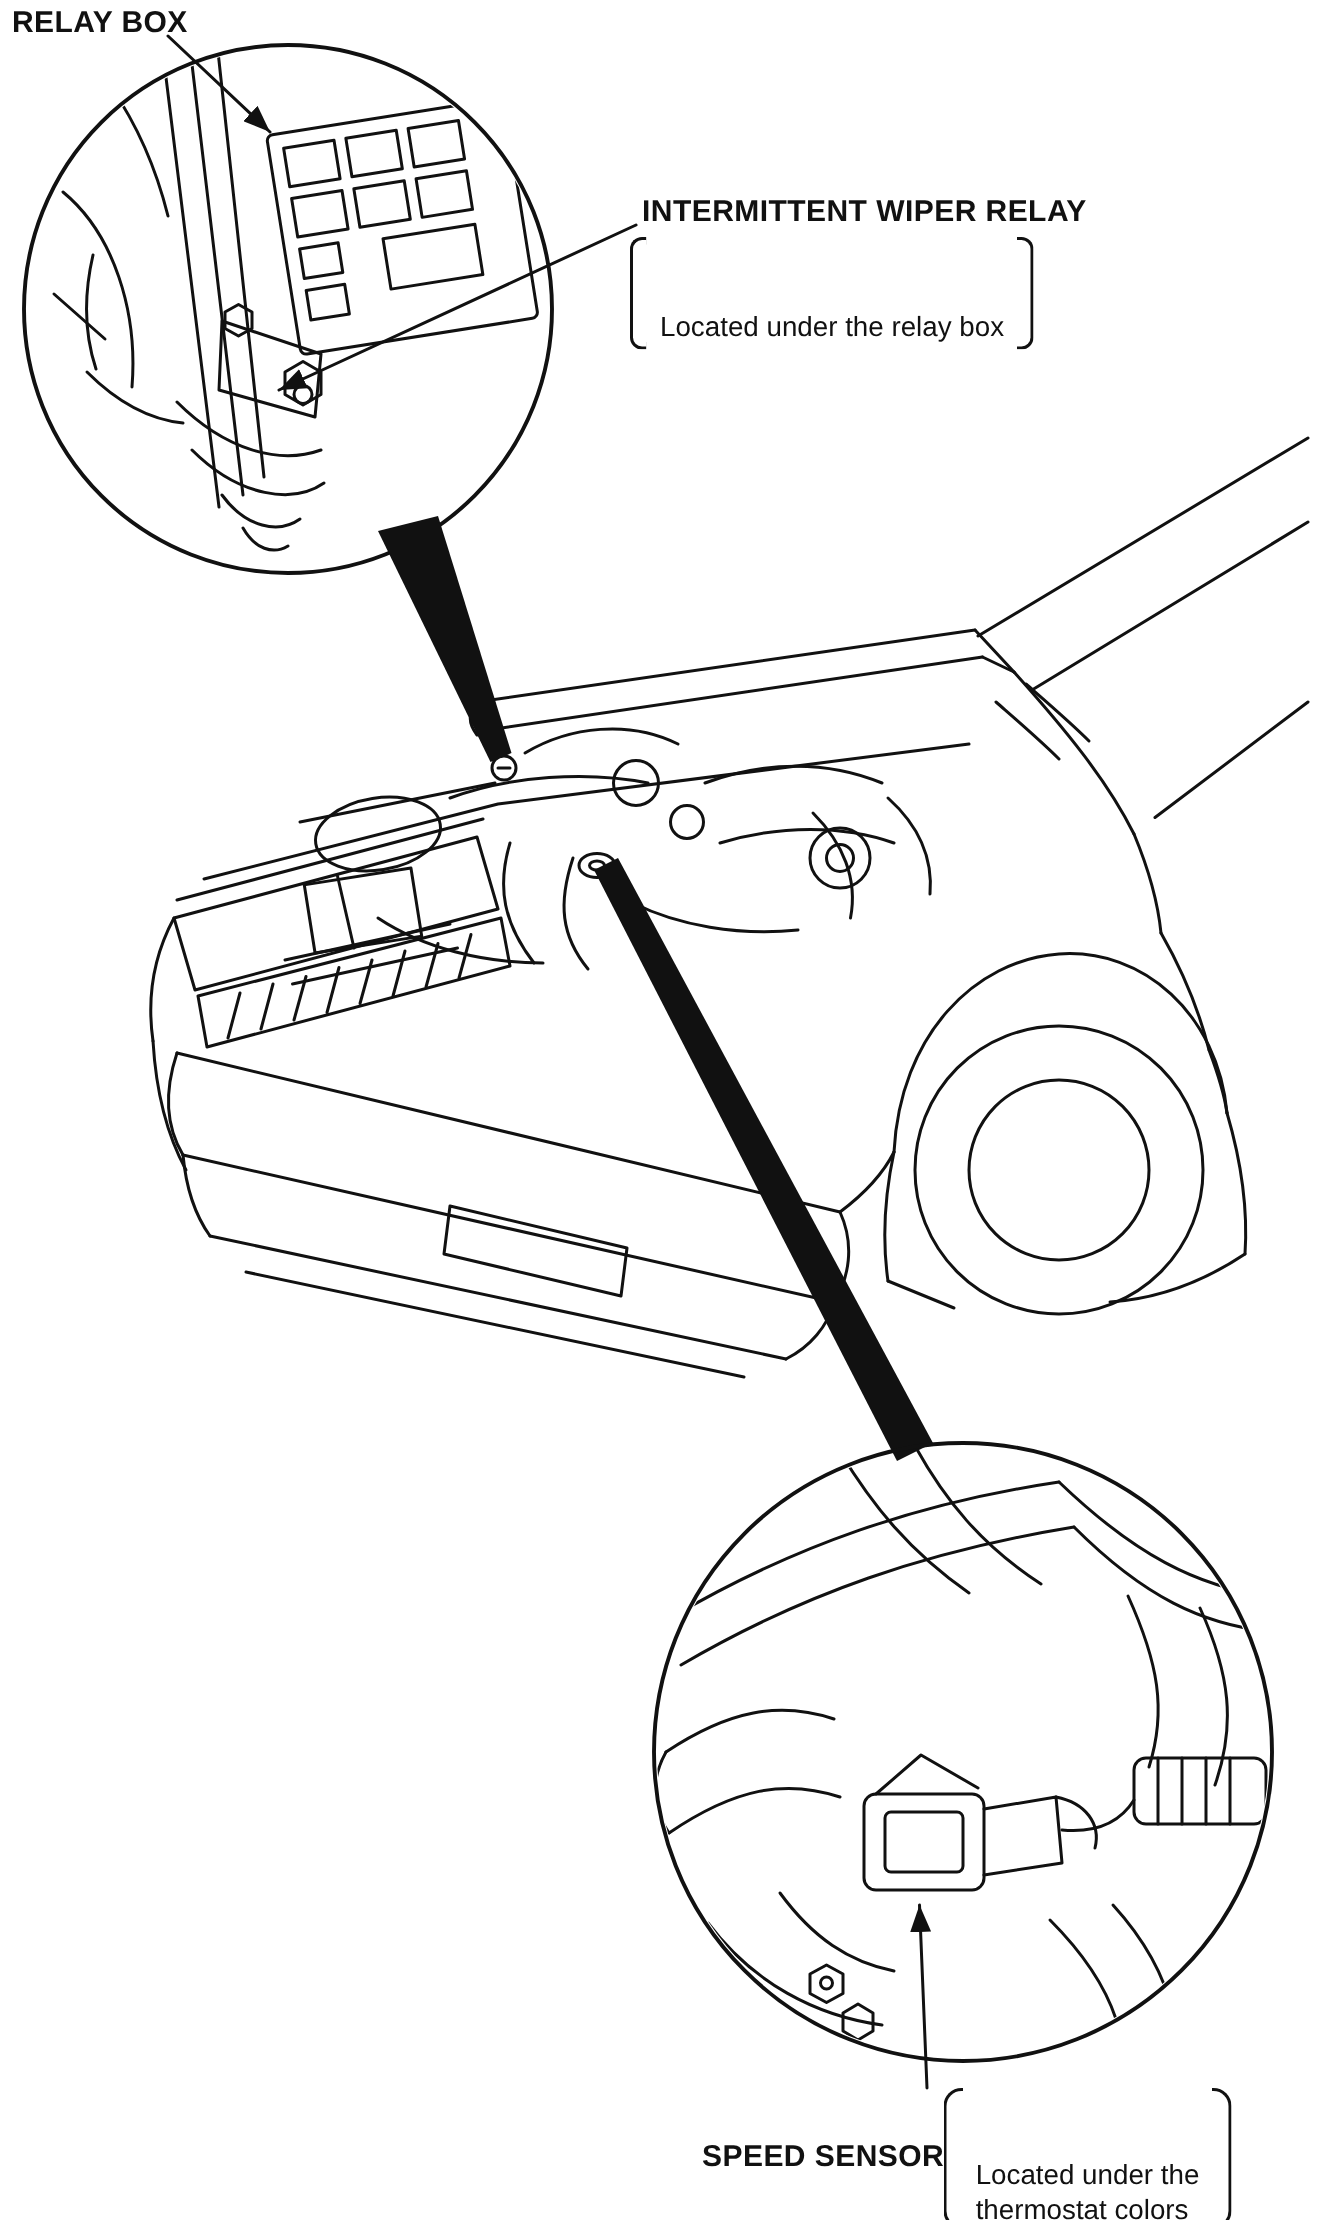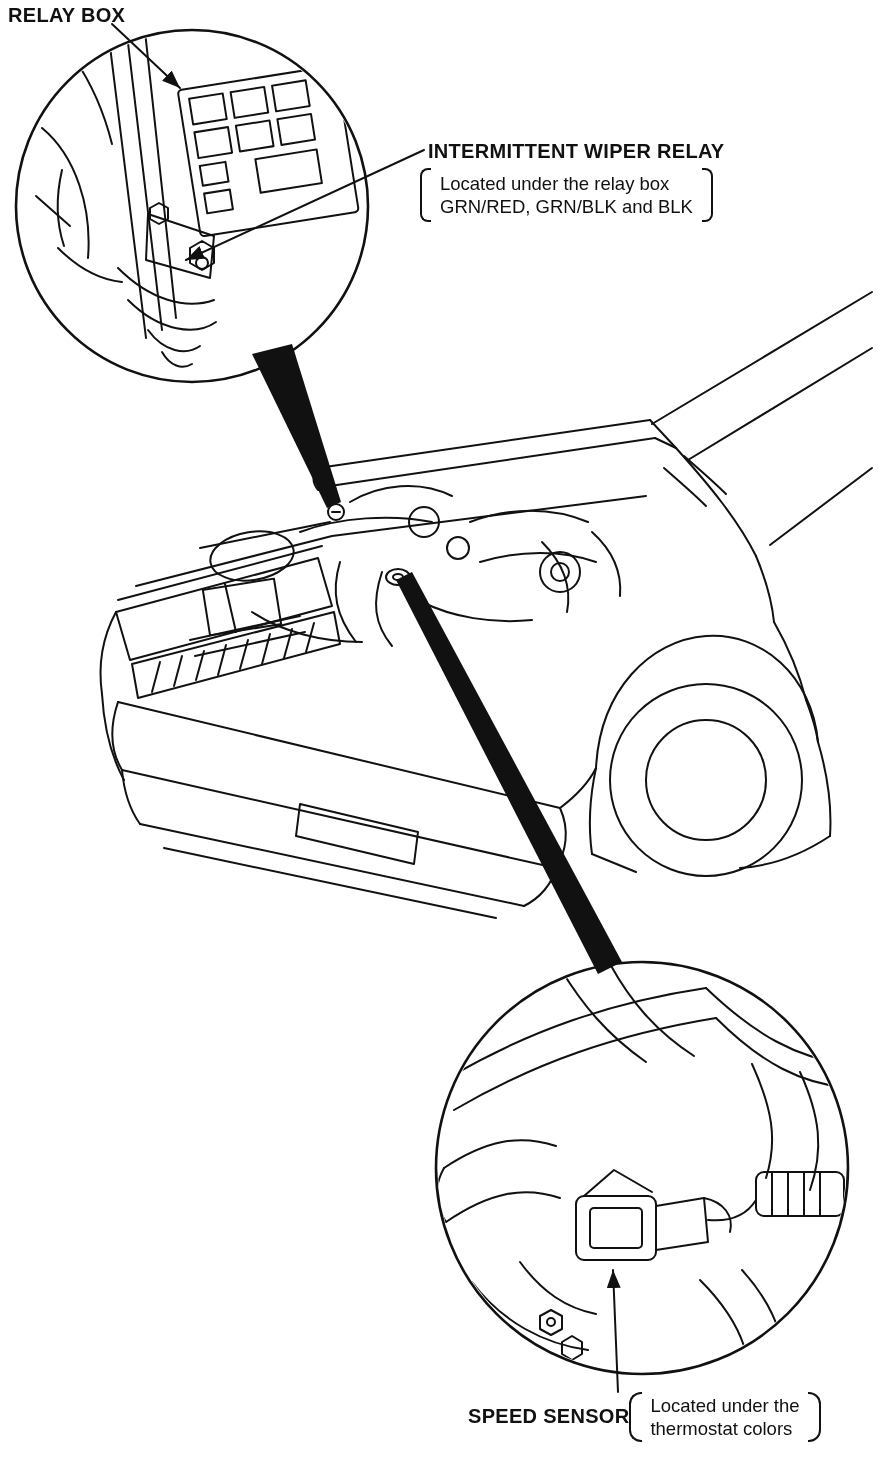--- a/index.html
+++ b/index.html
@@ -11,26 +11,26 @@
   svg .ln { fill:none; stroke:#111111; stroke-width:2; stroke-linecap:round; stroke-linejoin:round; }
   svg .thick { stroke-width:2.6; }
   svg .solid { fill:#111111; stroke:none; }
 
   .label-title { font-weight:bold; font-size:20px; letter-spacing:0.3px; white-space:nowrap; }
   .callout-text { font-size:18.5px; line-height:23px; white-space:nowrap; }
 
   .relay-box-label { position:absolute; left:8px; top:4px; }
 
   .wiper-callout { position:absolute; left:420px; top:124px; }
-  .wiper-callout .title { margin:16px 0 5px 8px; }
+  .wiper-callout .title { margin:6px 0 5px 8px; }
   .bracket-row { display:flex; align-items:stretch; }
   .bracket { width:9px; border:2.5px solid #111111; }
   .bracket.left  { border-right:0; border-radius:8px 0 0 8px; margin-right:5px; }
   .bracket.right { border-left:0;  border-radius:0 8px 8px 0; margin-left:5px; }
-  .lines-col { padding:4px 4px; }
+  .lines-col { padding:4px 4px;margin-top:44px; }
 
   .sensor-callout { position:absolute; left:468px; top:1392px; width:334px;
                     display:flex; flex-direction:row; align-items:center; }
   .sensor-callout .title { margin-bottom:2px; }
   .paren { width:11px; border:2.5px solid #111111; }
   .paren.left  { border-right:0; border-radius:12px 0 0 12px; margin-right:6px; }
   .paren.right { border-left:0;  border-radius:0 12px 12px 0; margin-left:6px; }
   .sensor-callout .lines-col { text-align:left; padding:2px 2px; }
 </style>
 </head>
@@ -211,21 +211,20 @@
   </svg>
 
   <div class="relay-box-label label-title">RELAY BOX</div>
 
   <div class="wiper-callout">
     <div class="title label-title">INTERMITTENT WIPER RELAY</div>
     <div class="bracket-row">
       <div class="bracket left"></div>
       <div class="lines-col callout-text">
         <div>Located under the relay box</div>
-        <div>GRN/RED, GRN/BLK and BLK</div>
       </div>
       <div class="bracket right"></div>
     </div>
   </div>
 
   <div class="sensor-callout">
     <div class="title label-title">SPEED SENSOR</div>
     <div class="bracket-row">
       <div class="paren left"></div>
       <div class="lines-col callout-text">

